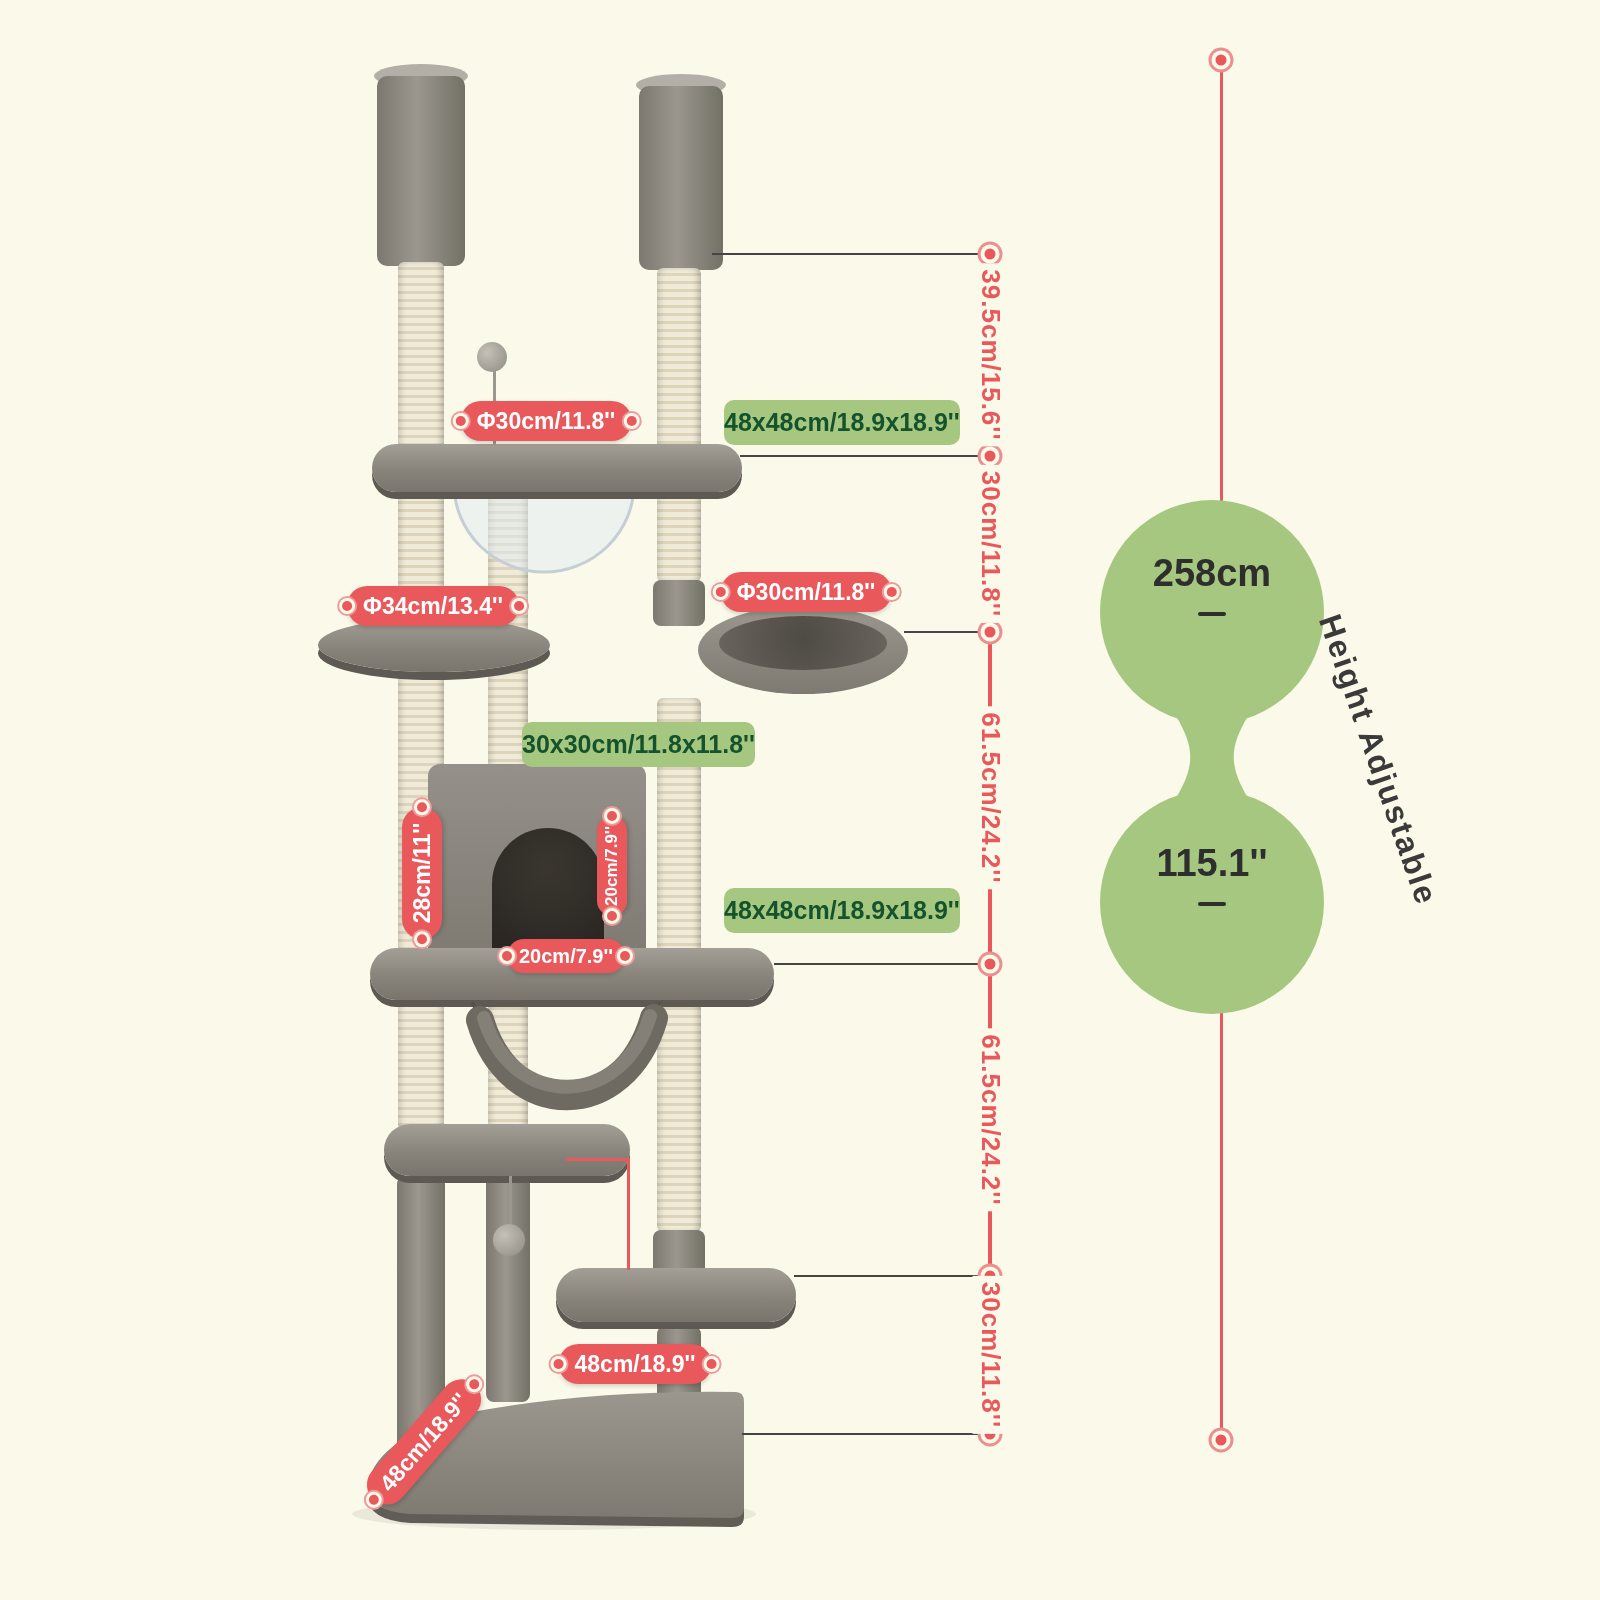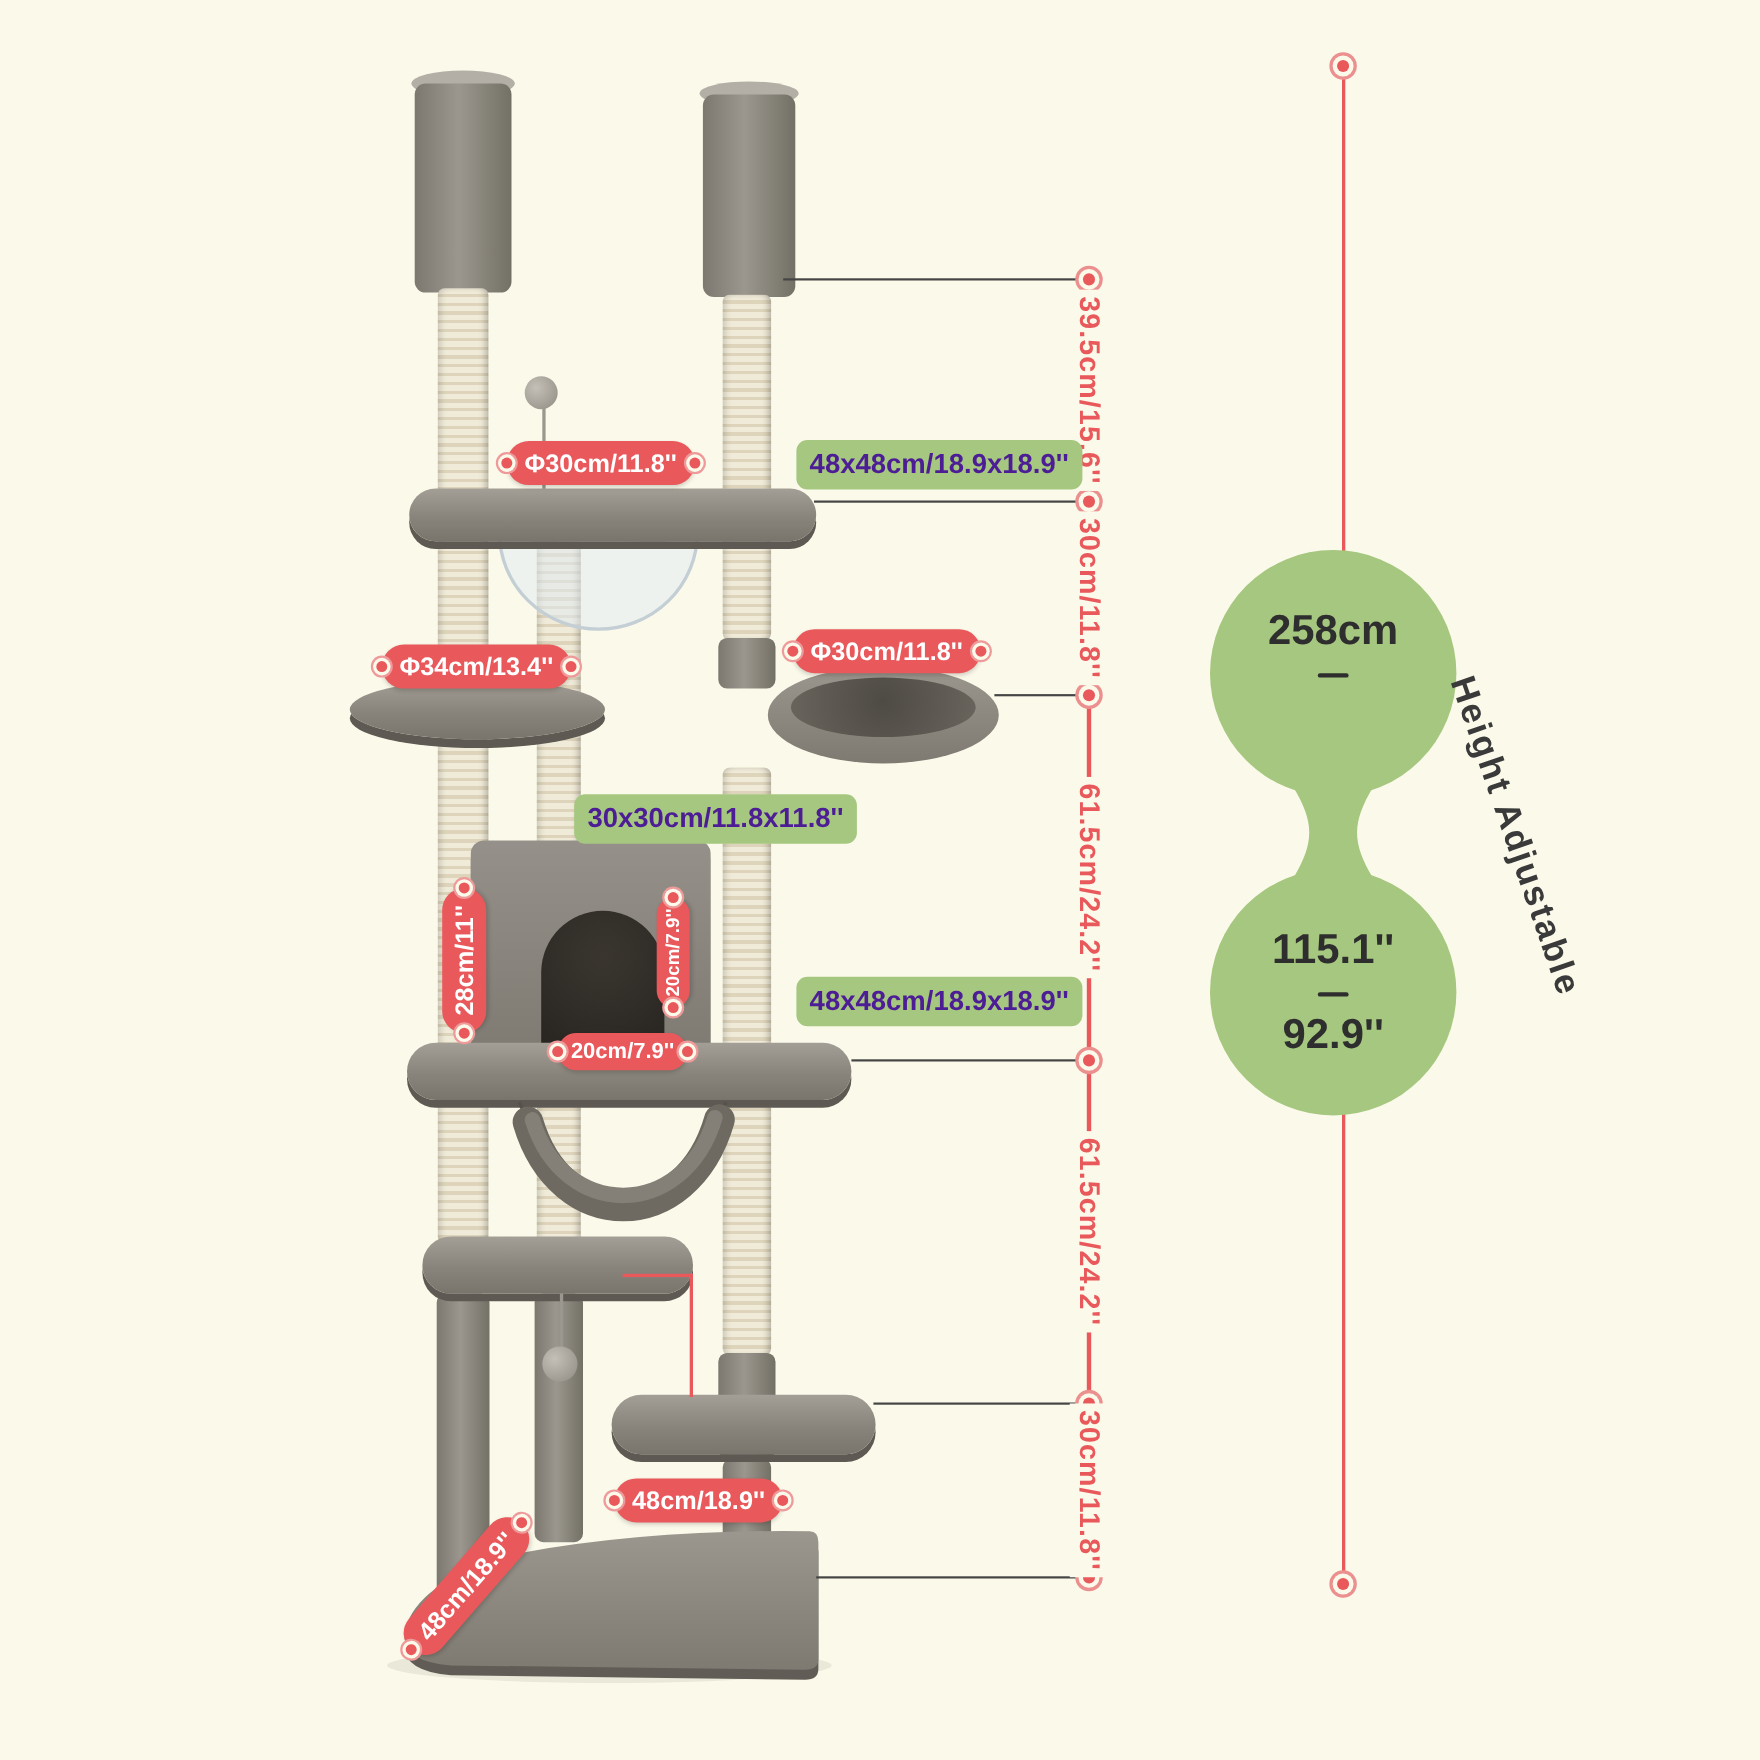--- a/index.html
+++ b/index.html
@@ -17,22 +17,22 @@
         box-shadow:0 0 0 4px #FBFAEA,0 0 0 7px #EC8F8F;transform:translate(-50%,-50%)}
   .pill{position:absolute;height:40px;display:flex;align-items:center;background:#E9595B;color:#fff;
         font-weight:700;font-size:23px;padding:0 16px;border-radius:999px;white-space:nowrap;
         box-shadow:0 2px 4px rgba(0,0,0,.18)}
   .pill-sm{height:30px;font-size:17px;padding:0 10px}
   .pill-md{height:34px;font-size:20px;padding:0 12px}
   .pdot{position:absolute;width:10px;height:10px;border-radius:50%;background:#E9595B;
         box-shadow:0 0 0 3px #FBFAEA,0 0 0 5px #EE9A9A}
   .pdot-l{left:0;top:50%;transform:translate(-50%,-50%)}
   .pdot-r{right:0;top:50%;transform:translate(50%,-50%)}
-  .panel{position:absolute;background:#A6C77F;color:#4c1d95;font-weight:700;font-size:25px;line-height:1;
-         padding:10px 12px;border-radius:10px;white-space:nowrap}
+  .panel{position:absolute;background:#A6C77F;color:#14532d;font-weight:700;font-size:25px;line-height:1;
+         padding:10px 0;border-radius:10px;white-space:nowrap}
   .vlabel{position:absolute;transform:translate(-50%,-50%);writing-mode:vertical-rl;color:#E9595B;
           font-weight:700;font-size:26px;letter-spacing:1px;background:#FBFAEA;padding:6px 2px;white-space:nowrap}
   .pom{position:absolute;border-radius:50%;background:radial-gradient(circle at 35% 35%,#C4C0B7,#8F8B82)}
   .captop{position:absolute;background:#B3AFA6;border-radius:50%}
   .badge-text{position:absolute;left:1062px;width:300px;text-align:center;font-size:38px;font-weight:700;color:#2E2E2E}
   .badge-sep{position:absolute;width:28px;height:4px;background:#2E2E2E;border-radius:2px}
 </style>
 </head>
 <body>
 
@@ -189,17 +189,16 @@
     <path d="M 114 218 C 133 250,133 268,114 300 L 186 300 C 167 268,167 250,186 218 Z" fill="#A6C77F"></path>
     <circle cx="150" cy="114" r="112" fill="#A6C77F"></circle>
     <circle cx="150" cy="404" r="112" fill="#A6C77F"></circle>
   </svg>
 
   <div class="badge-text" style="top:552px">258cm</div>
   <div class="badge-sep" style="left:1198px;top:612px"></div>
 
   <div class="badge-text" style="top:842px">115.1''</div>
   <div class="badge-sep" style="left:1198px;top:902px"></div>
-  <div class="badge-text" style="top:920px">92.9''</div>
 
   <div style="position:absolute;left:1378px;top:760px;transform:translate(-50%,-50%) rotate(71deg);font-size:32px;font-weight:700;color:#3A3A3A;white-space:nowrap;letter-spacing:2px">Height Adjustable</div>
 
 </div>
 
 </body></html>

